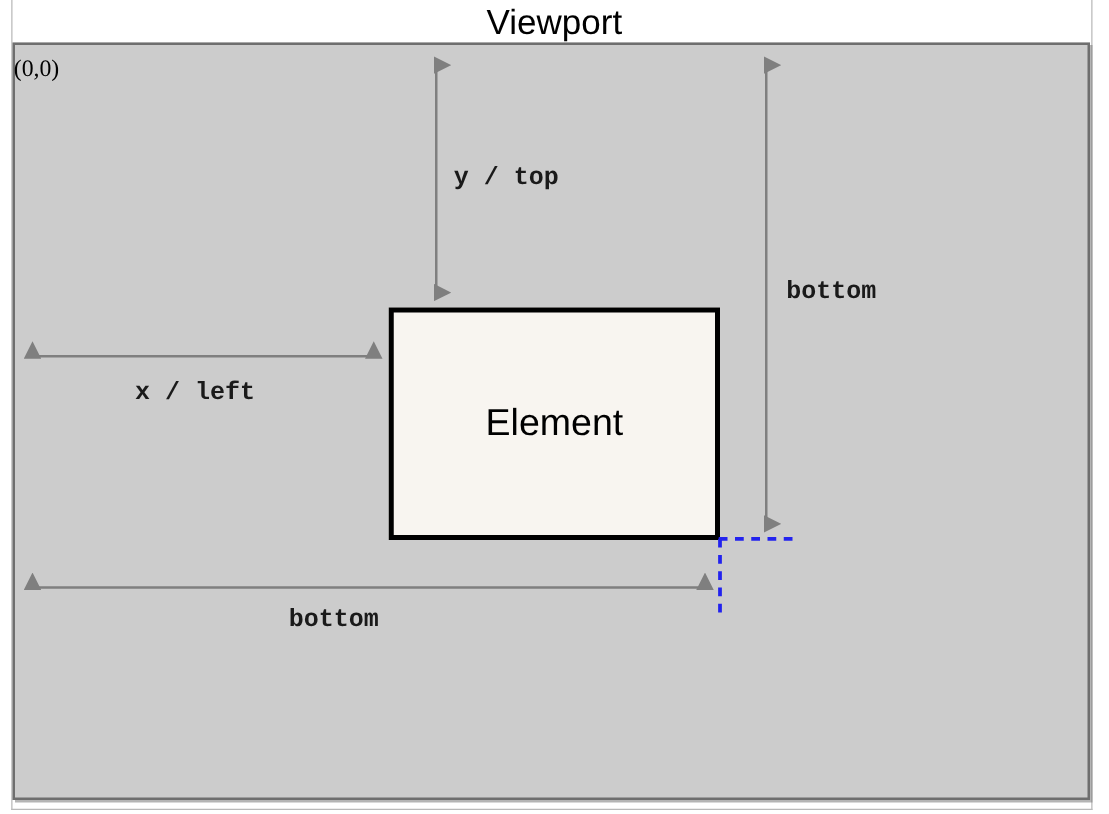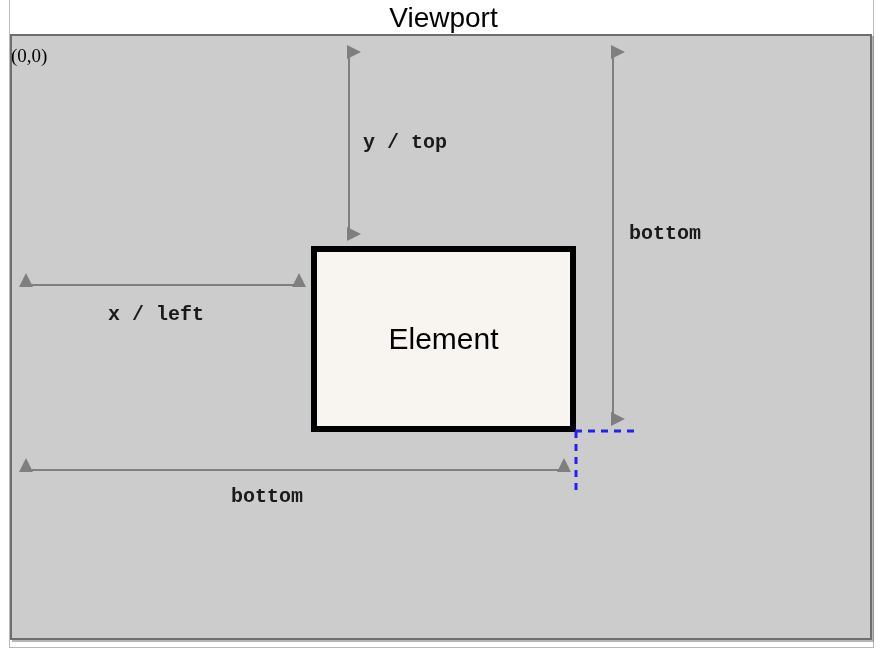--- a/index.html
+++ b/index.html
@@ -73,21 +73,21 @@
   }
 
   
   .element-box {
     position: absolute;
     left: 311px;
     top: 246px;
     width: 265px;
     height: 186px;
     background: #f8f5f0;
-    border: 6px solid #000000;
+    border: 4px solid #000000;
     box-sizing: border-box;
   }
   .element-box-label {
     position: absolute;
     left: 0;
     top: 0;
     width: 100%;
     height: 100%;
     display: flex;
     align-items: center;

